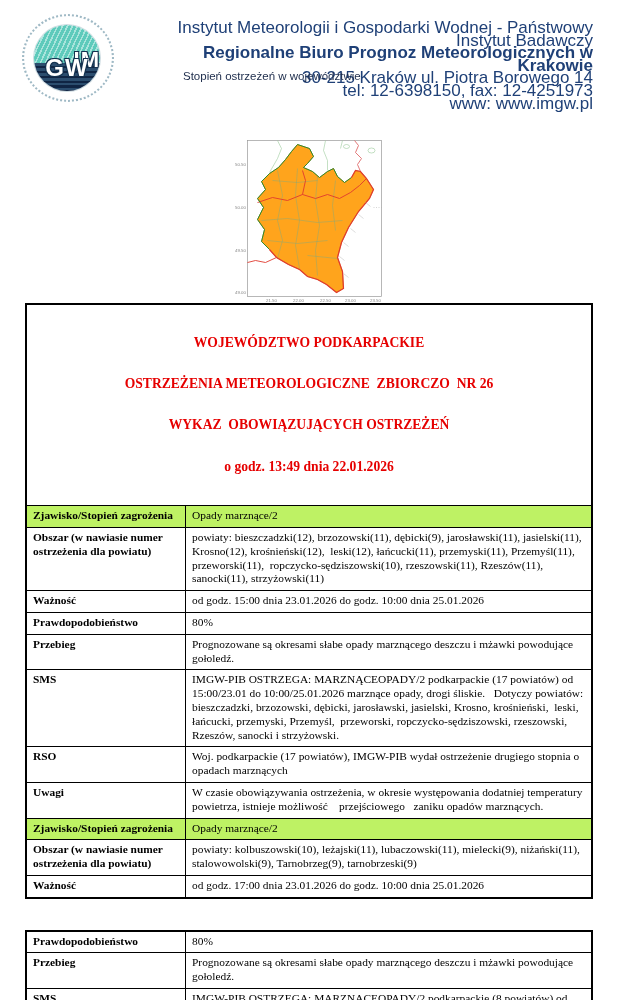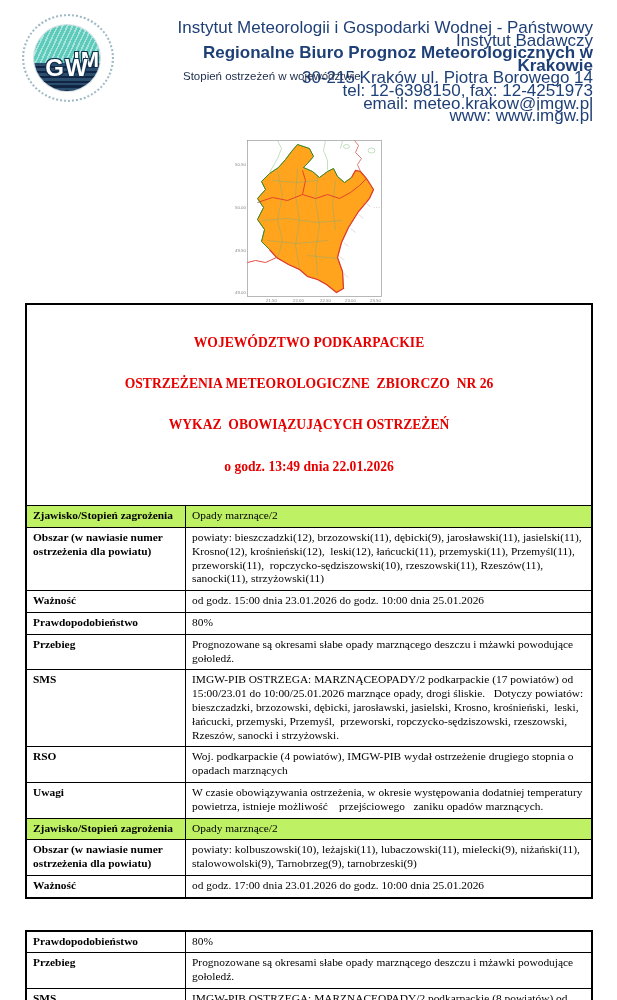--- a/index.html
+++ b/index.html
@@ -52,21 +52,20 @@
       <div class="logo-im">IM</div>
       <div class="logo-gw">GW</div>
     </div>
   </div>
 
   <div class="contact">
     <div>Instytut Meteorologii i Gospodarki Wodnej - Państwowy Instytut Badawczy</div>
     <div class="bold">Regionalne Biuro Prognoz Meteorologicznych w Krakowie</div>
     <div>30-215 Kraków ul. Piotra Borowego 14</div>
     <div>tel: 12-6398150, fax: 12-4251973</div>
-    <div>email: meteo.krakow@imgw.pl</div>
     <div>www: www.imgw.pl</div>
   </div>
 
   <div class="map-caption">Stopień ostrzeżeń w województwie</div>
 
 
   <div class="map-wrap">
     <svg width="156" height="166" viewBox="0 0 156 166">
       <rect x="16.5" y="3.5" width="134" height="156" fill="#ffffff" stroke="#999" stroke-width="0.7"></rect>
       <g transform="translate(16.5,3.5)">
@@ -154,21 +153,21 @@
       <tr>
         <td class="lab">Przebieg</td>
         <td>Prognozowane są okresami słabe opady marznącego deszczu i mżawki powodujące gołoledź.</td>
       </tr>
       <tr>
         <td class="lab">SMS</td>
         <td>IMGW-PIB OSTRZEGA: MARZNĄCEOPADY/2 podkarpackie (17 powiatów) od 15:00/23.01 do 10:00/25.01.2026 marznące opady, drogi śliskie.   Dotyczy powiatów: bieszczadzki, brzozowski, dębicki, jarosławski, jasielski, Krosno, krośnieński,  leski, łańcucki, przemyski, Przemyśl,  przeworski, ropczycko-sędziszowski, rzeszowski, Rzeszów, sanocki i strzyżowski.</td>
       </tr>
       <tr>
         <td class="lab">RSO</td>
-        <td>Woj. podkarpackie (4 powiatów), IMGW-PIB wydał ostrzeżenie drugiego stopnia o opadach marznących</td>
+        <td>Woj. podkarpackie (17 powiatów), IMGW-PIB wydał ostrzeżenie drugiego stopnia o opadach marznących</td>
       </tr>
       <tr>
         <td class="lab">Uwagi</td>
         <td>W czasie obowiązywania ostrzeżenia, w okresie występowania dodatniej temperatury powietrza, istnieje możliwość    przejściowego   zaniku opadów marznących.</td>
       </tr>
       <tr class="hl">
         <td class="lab">Zjawisko/Stopień zagrożenia</td>
         <td>Opady marznące/2</td>
       </tr>
       <tr>

